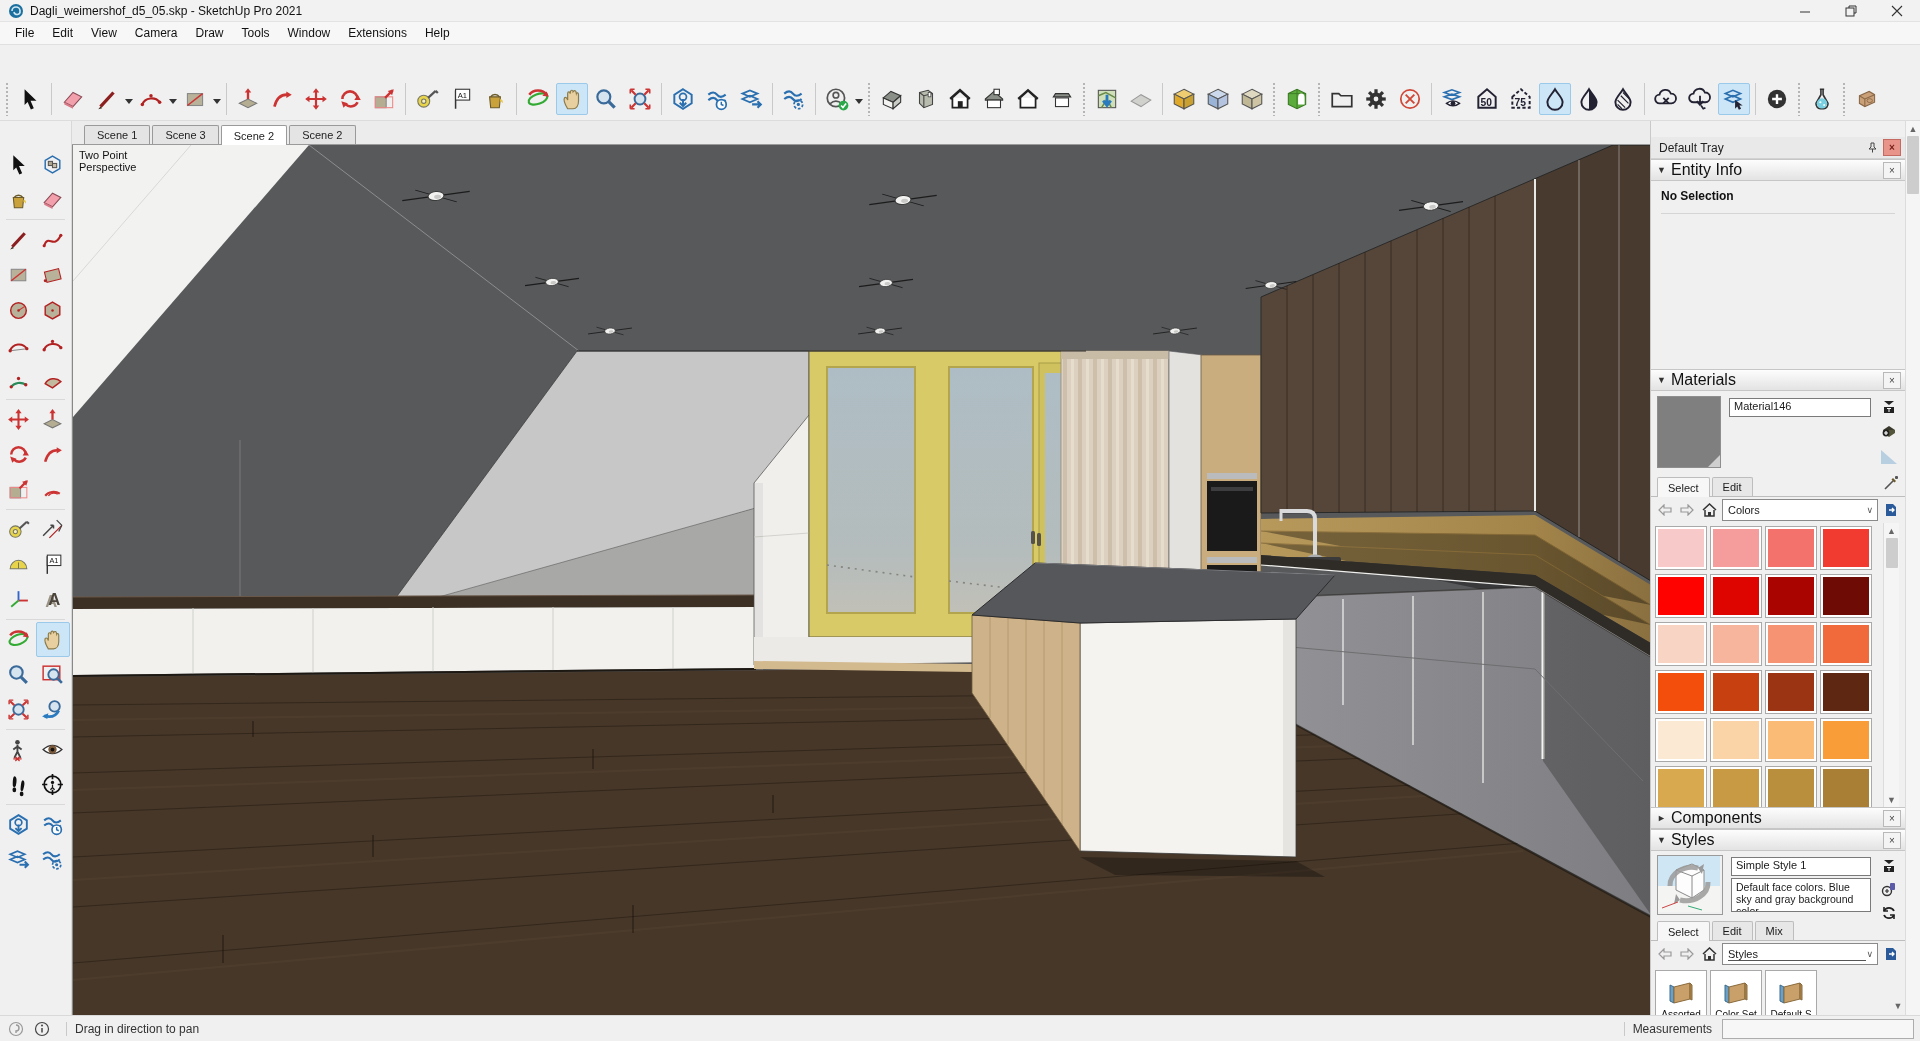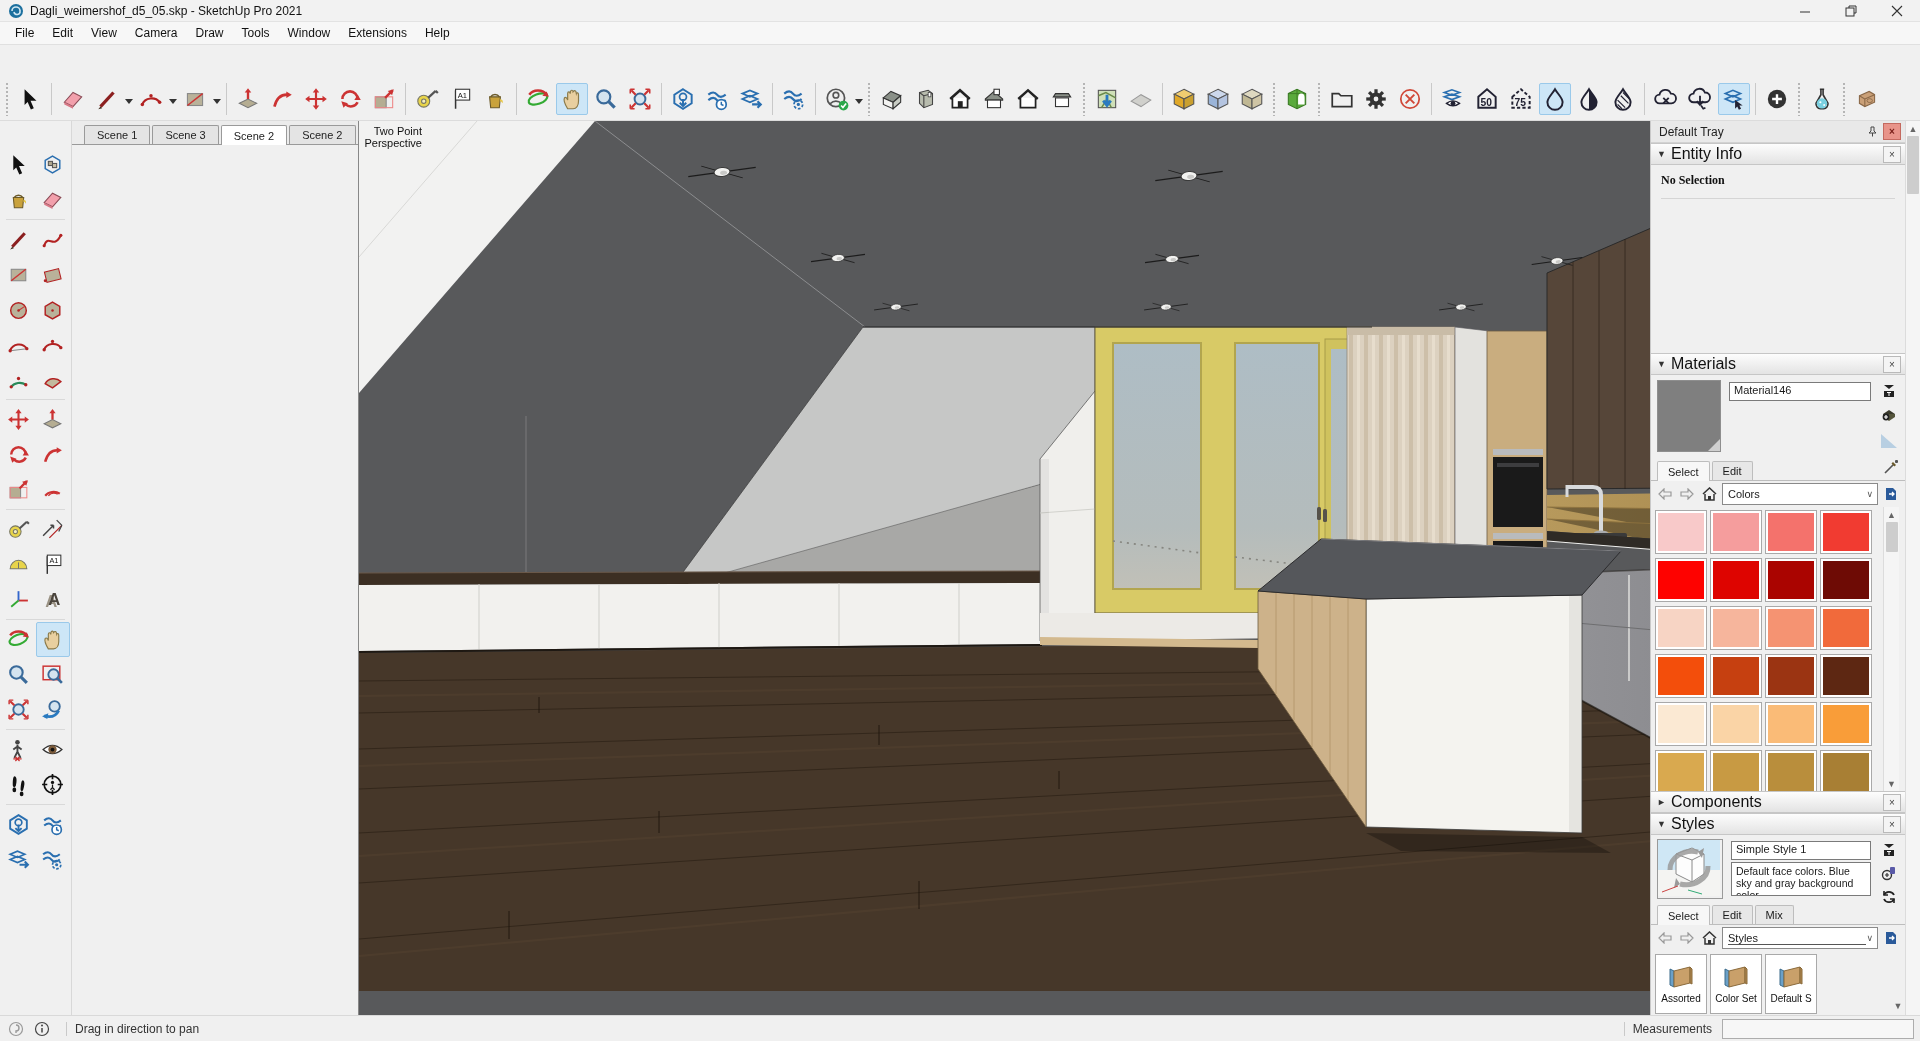--- a/index.html
+++ b/index.html
@@ -22,41 +22,41 @@
   .tb-sep{width:1px;height:32px;background:#c9c9c9;margin:0 4px 1px 4px;flex:none;}
   .tb-grip{width:5px;height:34px;margin:0 3px 0 3px;flex:none;background-image:radial-gradient(#b5b5b5 35%,transparent 36%);background-size:4px 4px;}
   
   .main{display:flex;height:894px;}
   .palette{width:72px;background:#f0f0f0;border-right:1px solid #d8d8d8;box-sizing:border-box;padding-top:26px;}
   .pal-row{display:flex;justify-content:center;}
   .pal-cell{width:32px;height:33px;display:flex;align-items:center;justify-content:center;border:1px solid transparent;border-radius:2px;}
   .pal-cell svg{width:25px;height:25px;}
   .pal-cell.hl{background:#cde6f7;border-color:#9ac9ea;}
   .pal-sep{height:1px;background:#d9d9d9;margin:2px 6px;}
-  .vpcol{flex:1;display:flex;flex-direction:row;min-width:0;text-align:right;}
+  .vpcol{flex:1;display:flex;flex-direction:column;min-width:0;}
   .tabstrip{height:24px;background:#ececec;display:flex;align-items:flex-end;padding-left:12px;border-bottom:1px solid #9a9a9a;box-sizing:border-box;}
   .scenetab{padding:3px 12px 3px 12px;font-size:11px;border:1px solid #9a9a9a;border-bottom:none;background:#e4e4e4;margin-right:2px;border-radius:2px 2px 0 0;color:#222;}
   .scenetab.active{background:#ffffff;position:relative;top:1px;padding-top:4px;}
   .canvas-wrap{flex:1;position:relative;background:#58595b;overflow:hidden;border-left:1px solid #888;box-sizing:border-box;}
   .vp-label{position:absolute;top:4px;left:6px;color:#111;font-size:11px;line-height:12px;z-index:5;}
   
   .tray{width:270px;background:#f0f0f0;border-left:1px solid #c9c9c9;box-sizing:border-box;display:flex;}
-  .tray-inner{width:254px;display:flex;flex-direction:column;}
+  .tray-inner{width:254px;display:flex;flex-direction:column;margin-top:16px;}
   .tray-scroll{width:16px;background:#f5f5f5;border-left:1px solid #dcdcdc;box-sizing:border-box;display:flex;flex-direction:column;align-items:center;}
   .scroll-arrow{width:100%;height:15px;display:flex;align-items:center;justify-content:center;color:#666;font-size:9px;}
   .scroll-thumb{width:12px;height:58px;background:#cdcdcd;border-radius:1px;}
   .tray-title{height:21px;display:flex;align-items:center;padding:0 4px 0 8px;background:#e9e9e9;border-bottom:1px solid #d2d2d2;}
   .tray-title .t{flex:1;font-size:12px;color:#222;}
   .pinbox{width:16px;height:16px;display:flex;align-items:center;justify-content:center;}
   .closebox{width:16px;height:15px;display:flex;align-items:center;justify-content:center;border:1px solid #b9b9b9;background:#f4f4f4;font-size:10px;color:#444;margin-left:3px;}
   .closebox.red{background:#e8948a;border-color:#c46a60;color:#7a201a;font-weight:bold;}
   .sec-head{height:20px;display:flex;align-items:center;background:linear-gradient(#fdfdfd,#e3e3e3);border:1px solid #c6c6c6;border-left:none;border-right:none;padding:0 4px 0 6px;}
   .sec-head .arr{width:14px;font-size:9px;color:#333;}
   .sec-head .t{flex:1;font-size:16px;color:#111;}
-  .entity-body{height:188px;padding:8px 10px;box-sizing:border-box;font-family:Liberation Serif, serif;}
+  .entity-body{height:188px;padding:8px 10px;box-sizing:border-box;}
   .entity-body .nosel{font-weight:bold;font-size:12px;color:#111;}
   .entity-body hr{border:none;border-top:1px solid #d5d5d5;margin:10px 0 0 0;}
   .mat-row{display:flex;padding:5px 4px 4px 6px;height:82px;box-sizing:border-box;}
   .mat-preview{width:62px;height:70px;background:#7f7f7f;border:1px solid #8e8e8e;position:relative;flex:none;}
   .mat-preview .fold{position:absolute;right:0;bottom:0;width:0;height:0;border-left:12px solid transparent;border-bottom:12px solid #cfcfcf;}
   .mat-mid{flex:1;padding:2px 6px 0 8px;min-width:0;}
   .fld{height:19px;border:1px solid #7a7a7a;background:#fff;font-size:11px;padding:1px 4px;box-sizing:border-box;white-space:nowrap;overflow:hidden;}
   .mat-icons{width:24px;display:flex;flex-direction:column;align-items:center;gap:5px;padding-top:2px;flex:none;}
   .tabrow{display:flex;align-items:flex-end;height:23px;border-bottom:1px solid #bdbdbd;padding:0 6px;position:relative;}
   .mtab{padding:3px 10px;font-size:11px;border:1px solid #bdbdbd;border-bottom:none;background:#e7e7e7;margin-right:2px;border-radius:2px 2px 0 0;}

